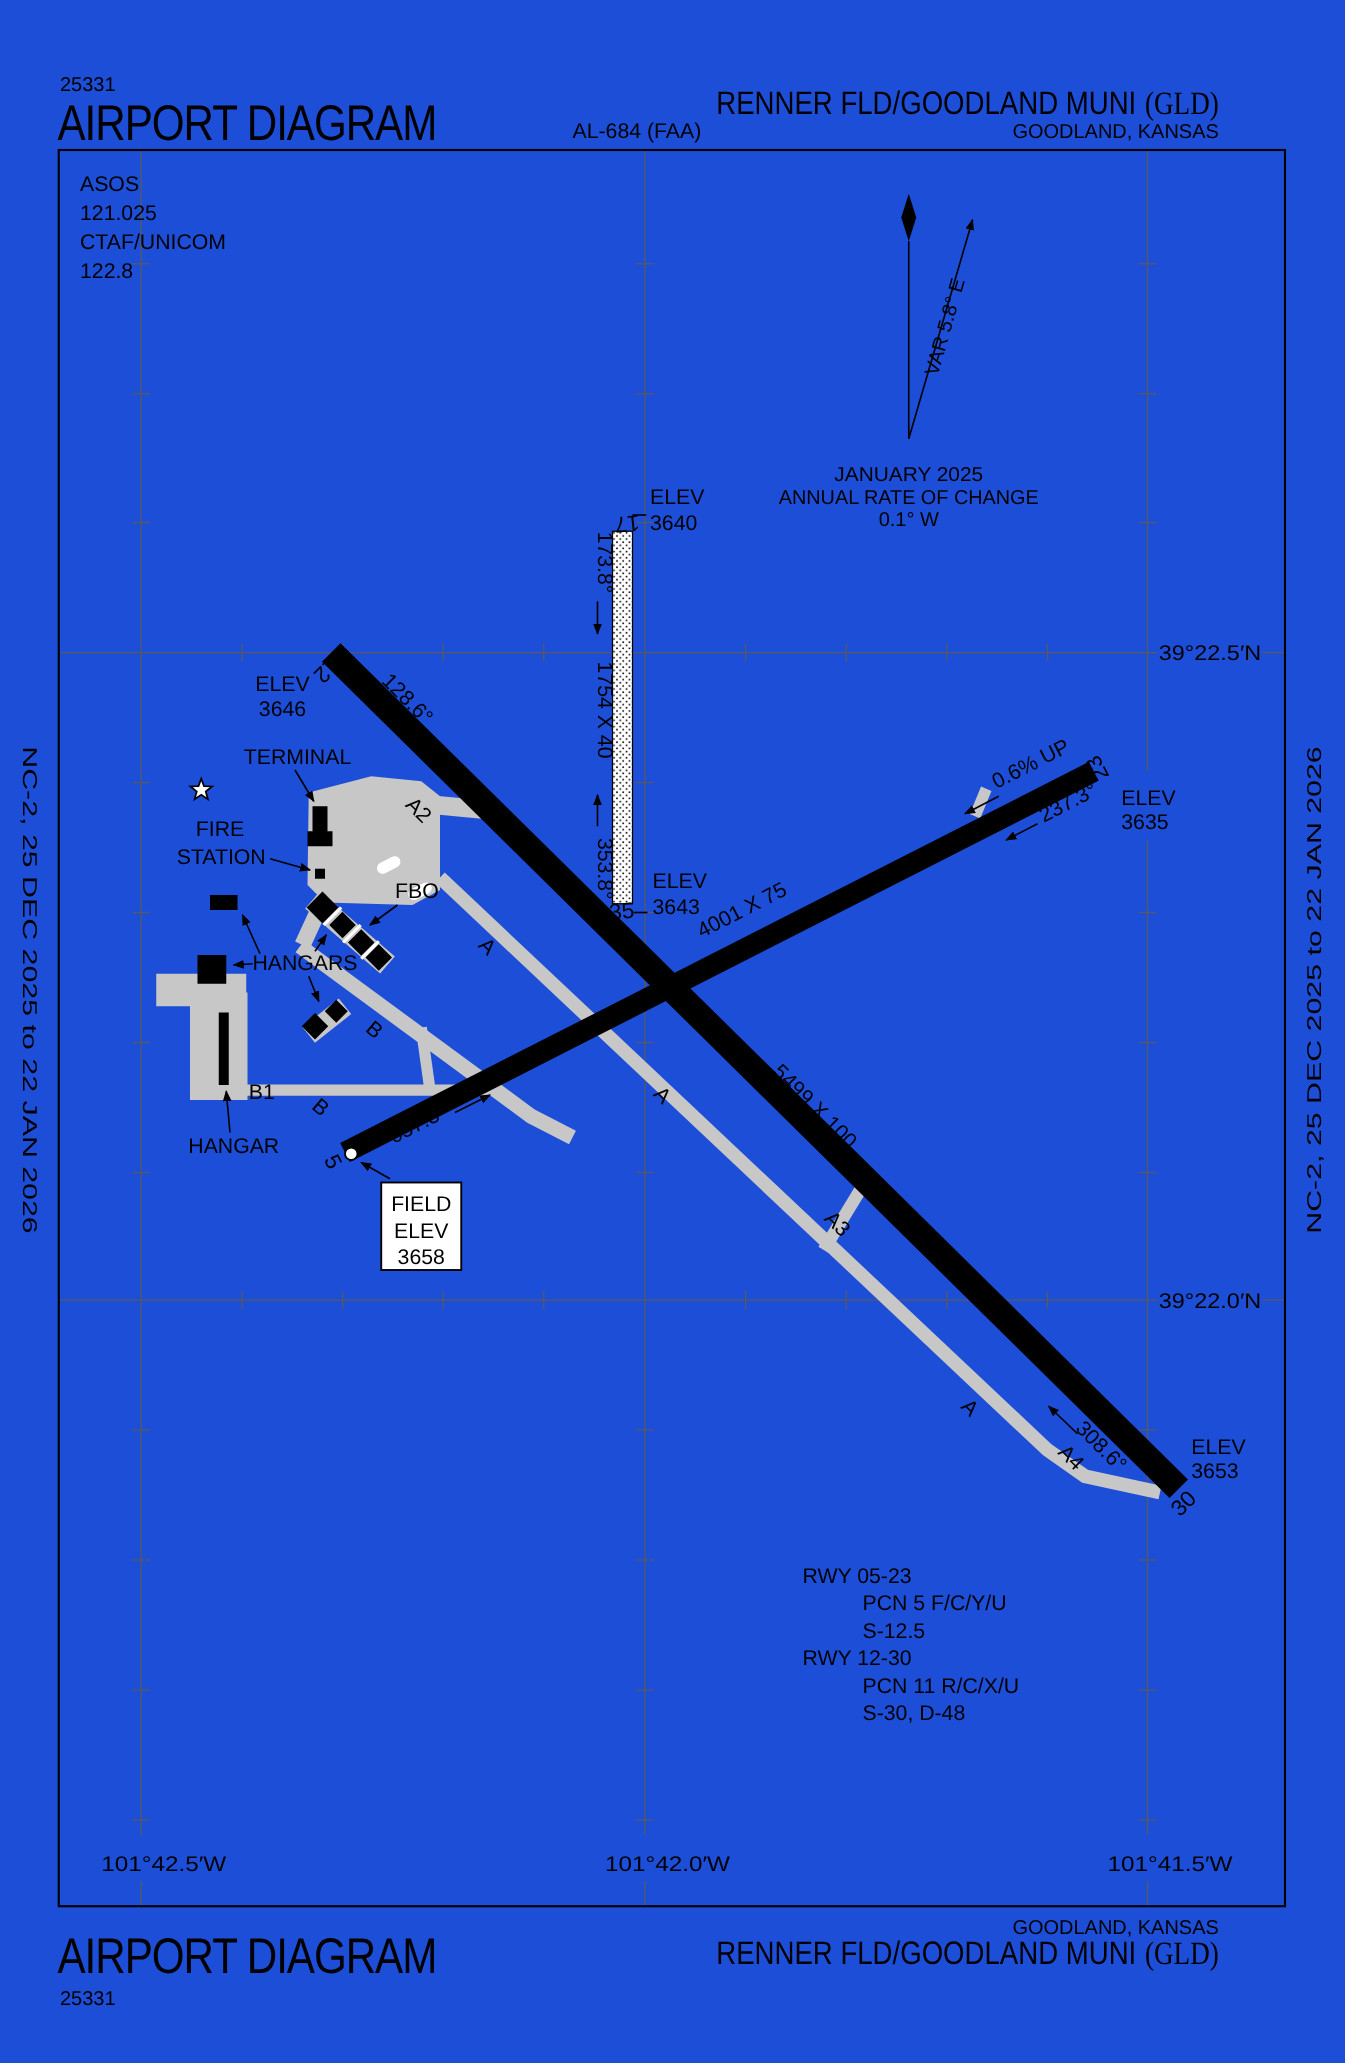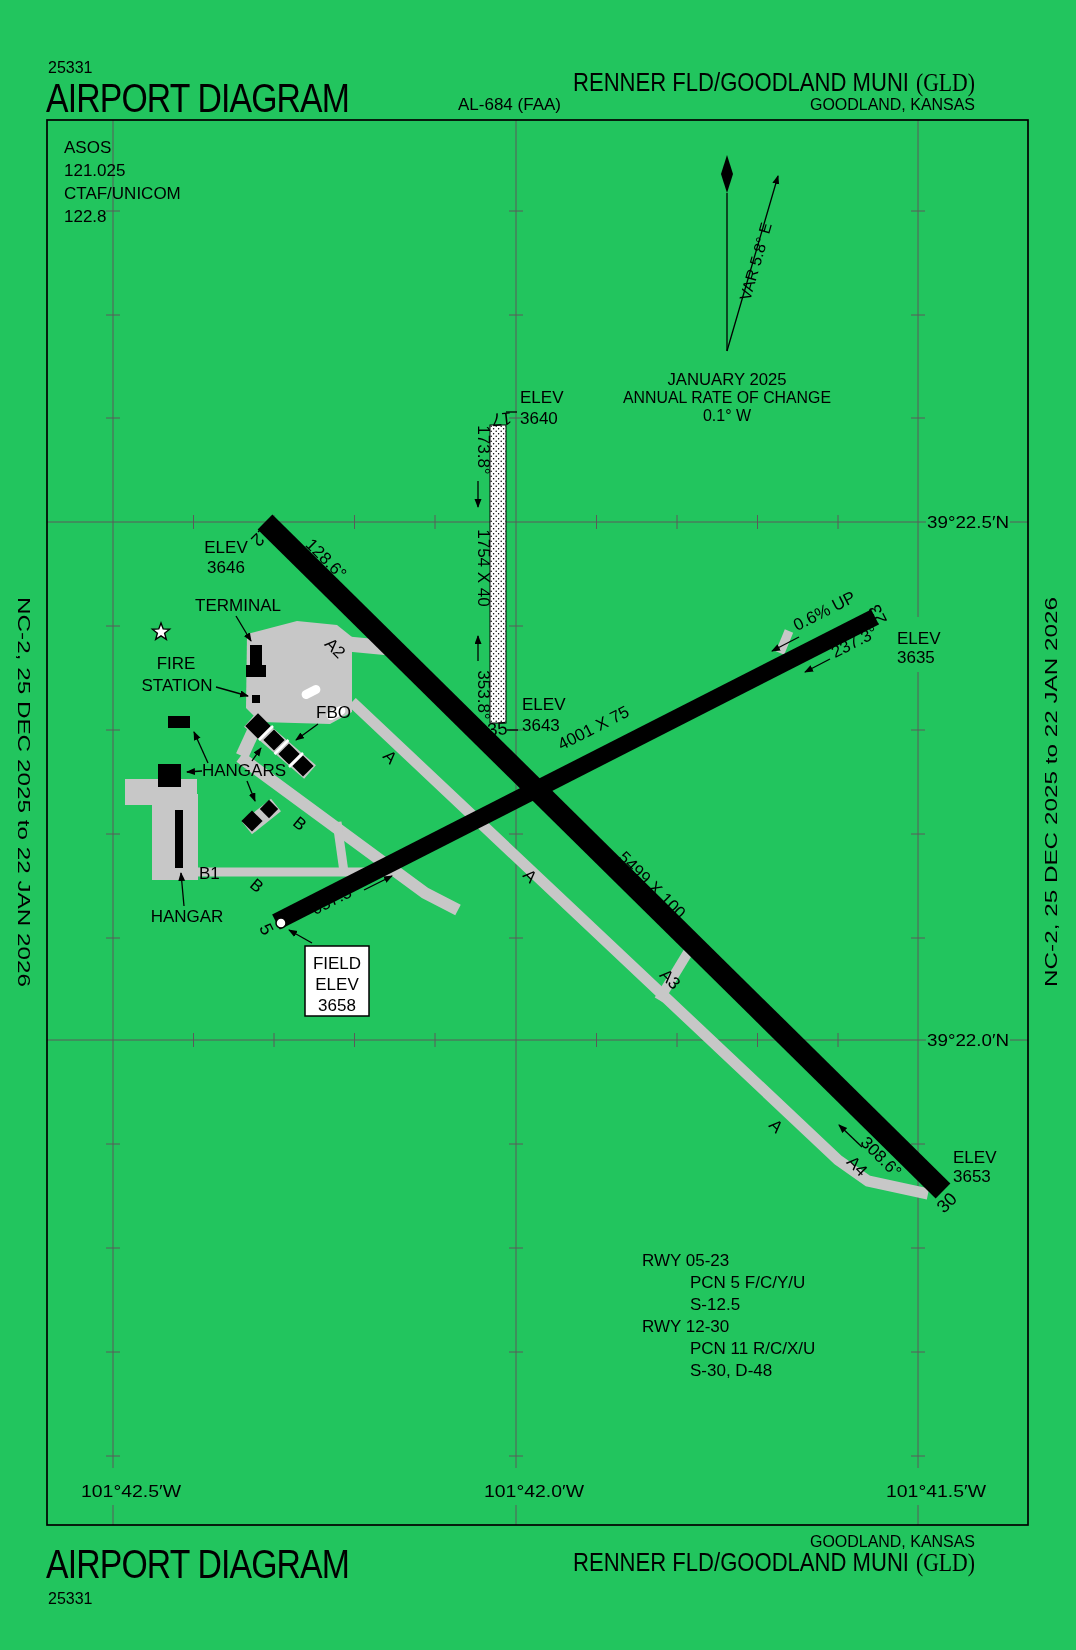--- a/index.html
+++ b/index.html
@@ -1,16 +1,16 @@
 <!DOCTYPE html>
 <html><head>
 <meta charset="utf-8">
 <style>
   html,body{margin:0;padding:0;background:#ffffff;}
-  .page{position:relative;width:1076px;height:1650px;background:#22c55e;overflow:hidden;}
+  .page{position:relative;width:1076px;height:1650px;background:#1d4ed8;overflow:hidden;}
   svg{display:block;}
   text{font-family:"Liberation Sans","DejaVu Sans",sans-serif;fill:#000;}
   .serif{font-family:"Liberation Serif","DejaVu Serif",serif;}
   .t40{font-size:40px;letter-spacing:-1px;}
   .t26{font-size:26px;}
   .t17{font-size:17px;}
   .t16{font-size:16px;}
   .t18{font-size:18px;}
   .mid{text-anchor:middle;}
   .end{text-anchor:end;}

